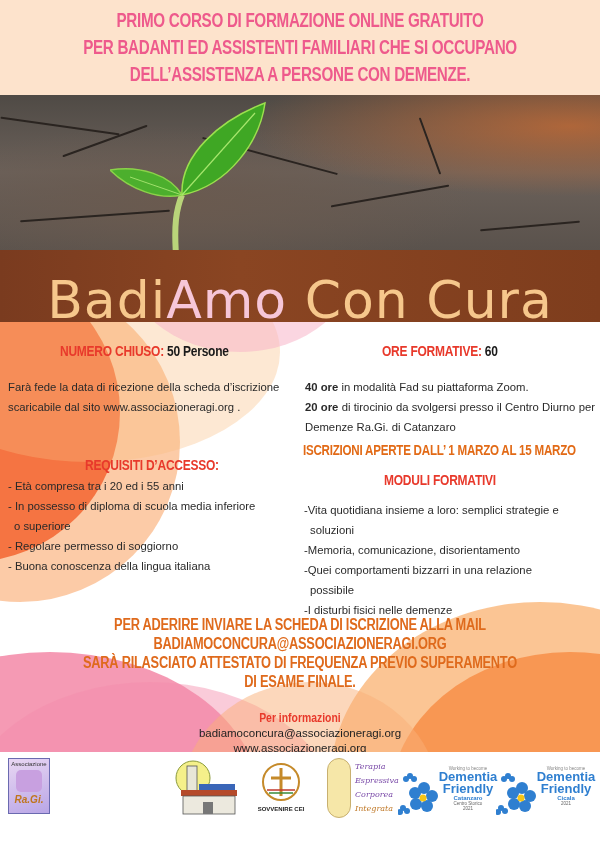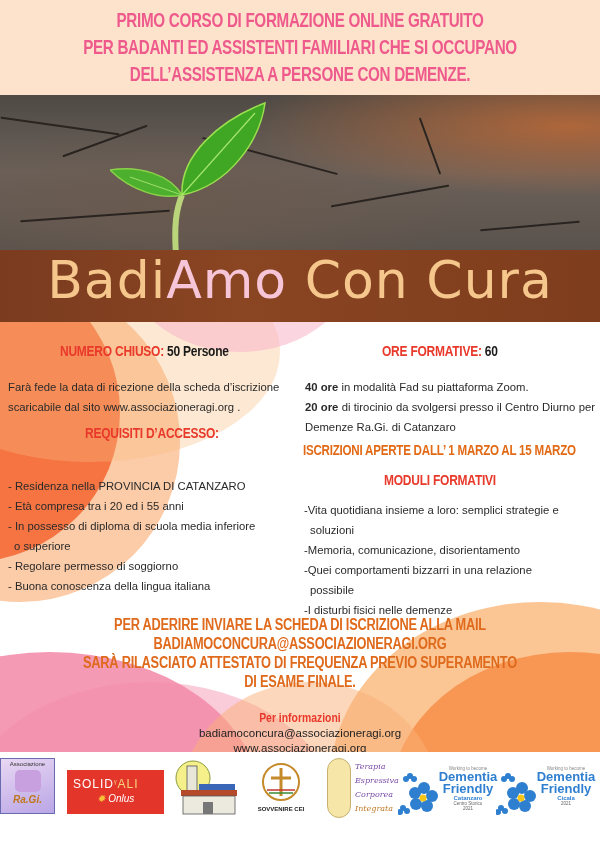--- a/index.html
+++ b/index.html
@@ -15,42 +15,42 @@
     background:
       radial-gradient(ellipse at 95% 20%, rgba(210,110,50,0.7) 0%, rgba(210,110,50,0) 40%),
       radial-gradient(ellipse at 30% 70%, #6a5a4f 0%, rgba(0,0,0,0) 50%),
       linear-gradient(180deg, #4f4a45 0%, #6b615a 50%, #5a524c 100%);
     overflow:hidden; }
   .crack { position:absolute; background:#2a2420; height:2px; border-radius:1px; }
   .sprout { position:absolute; left:110px; top:0; width:160px; height:160px; }
 
   .title-band { position:absolute; left:0; top:250px; width:600px; height:72px;
     background:linear-gradient(90deg,#7a3b1f 0%, #8a4522 40%, #7e3d1d 100%); }
-  .title-band .title { position:absolute; left:0; width:600px; text-align:center; top:0;
+  .title-band .title { position:absolute; left:0; width:600px; text-align:center; top:20px;
     font-family:"DejaVu Sans", sans-serif; font-size:52px; color:#f6c78c; letter-spacing:1px; }
   .title-band .title .pink { color:#f6c6d8; }
 
   .bg-arcs { position:absolute; left:0; top:322px; width:600px; height:430px; overflow:hidden; }
   .arc { position:absolute; border-radius:50%; }
 
   .section { position:absolute; font-size:11.3px; line-height:20px; color:#2a2a2a; }
   .bold-head { font-family:"Liberation Sans", sans-serif; font-weight:bold; font-size:15px;
     display:inline-block; transform:scaleX(0.8); transform-origin:left center; white-space:nowrap; letter-spacing:-0.3px; }
   .red { color:#e8392b; }
   .orange { color:#e26a16; }
   .dark { color:#1a1a1a; }
 
   .left-head { position:absolute; left:60px; top:342px; }
   .right-head { position:absolute; left:382px; top:342px; }
 
   .p1 { left:8px; top:377px; width:295px; }
   .p2 { left:305px; top:377px; width:290px; text-align:justify; }
   .p2 b { font-weight:bold; }
 
-  .req-head { position:absolute; left:85px; top:424px; }
+  .req-head { position:absolute; left:85px; top:456px; }
   .iscr-head { position:absolute; left:303px; top:441px; }
   .mod-head { position:absolute; left:384px; top:471px; }
 
   .req-list { left:8px; top:476px; width:300px; }
   .req-list div { white-space:nowrap; }
   .mod-list { left:304px; top:500px; width:290px; }
   .mod-list div { white-space:nowrap; }
 
   .cta { position:absolute; left:0; width:600px; text-align:center; top:615px; }
   .cta .l { font-weight:bold; color:#df6a1c; font-size:16px; line-height:19px; white-space:nowrap;
@@ -132,21 +132,20 @@
   <span class="bold-head red">REQUISITI D’ACCESSO:</span>
 </div>
 <div class="iscr-head">
   <span class="bold-head orange" style="font-size:14.5px;">ISCRIZIONI APERTE DALL’ 1 MARZO AL 15 MARZO</span>
 </div>
 <div class="mod-head">
   <span class="bold-head red">MODULI FORMATIVI</span>
 </div>
 
 <div class="section req-list">
-  <div>- Residenza nella PROVINCIA DI CATANZARO</div>
   <div>- Età compresa tra i 20 ed i 55 anni</div>
   <div>- In possesso di diploma di scuola media inferiore</div>
   <div style="padding-left:6px;">  o superiore</div>
   <div>- Regolare permesso di soggiorno</div>
   <div>- Buona conoscenza della lingua italiana</div>
 </div>
 
 <div class="section mod-list">
   <div>-Vita quotidiana insieme a loro: semplici strategie e</div>
   <div style="padding-left:6px;">  soluzioni</div>
@@ -164,30 +163,26 @@
 </div>
 
 <div class="info">
   <div><span class="h">Per informazioni</span></div>
   <div class="t">badiamoconcura@associazioneragi.org</div>
   <div class="t">www.associazioneragi.org</div>
 </div>
 
 <div class="logos">
 
-  <div class="logo" style="left:0;top:6px;width:55px;height:56px;border:1px solid #6a6ab0;background:linear-gradient(160deg,#e9d7f3,#b9a6e6);">
+  <div class="logo" style="left:8px;top:6px;width:42px;height:56px;border:1px solid #6a6ab0;background:linear-gradient(160deg,#e9d7f3,#b9a6e6);">
     <div style="font-size:6px;text-align:center;color:#333;margin-top:2px;">Associazione</div>
     <div style="width:26px;height:22px;margin:3px auto 0;background:#c8a0e0;border-radius:5px;"></div>
     <div style="font-size:10px;text-align:center;color:#c0761e;font-weight:bold;font-style:italic;margin-top:2px;">Ra.Gi.</div>
   </div>
 
-  <div class="logo" style="left:67px;top:18px;width:97px;height:44px;background:#e3352a;color:#fff;">
-    <div style="font-size:12px;margin:6px 0 0 6px;letter-spacing:1px;"><span>SOLID</span><sup style="color:#f6d27a;font-size:8px;">ᵧ</sup><span style="color:#f6d27a;">ALI</span></div>
-    <div style="font-size:10px;margin:2px 0 0 30px;font-style:italic;"><span style="color:#f6c03a;">✹</span> <span>Onlus</span></div>
-  </div>
 
   <div class="logo" style="left:173px;top:4px;width:66px;height:62px;">
     <svg width="66" height="62" viewBox="0 0 66 62">
       <circle cx="20" cy="22" r="17" fill="#f5f08a" stroke="#8a9a3a" stroke-width="1"></circle>
       <rect x="14" y="10" width="10" height="28" fill="#e8e6d8" stroke="#555" stroke-width="0.8"></rect>
       <rect x="8" y="34" width="56" height="6" fill="#b54a2a"></rect>
       <rect x="10" y="40" width="52" height="18" fill="#ece9de" stroke="#555" stroke-width="0.8"></rect>
       <rect x="26" y="28" width="36" height="6" fill="#3a66b8"></rect>
       <rect x="30" y="46" width="10" height="12" fill="#777"></rect>
     </svg>

